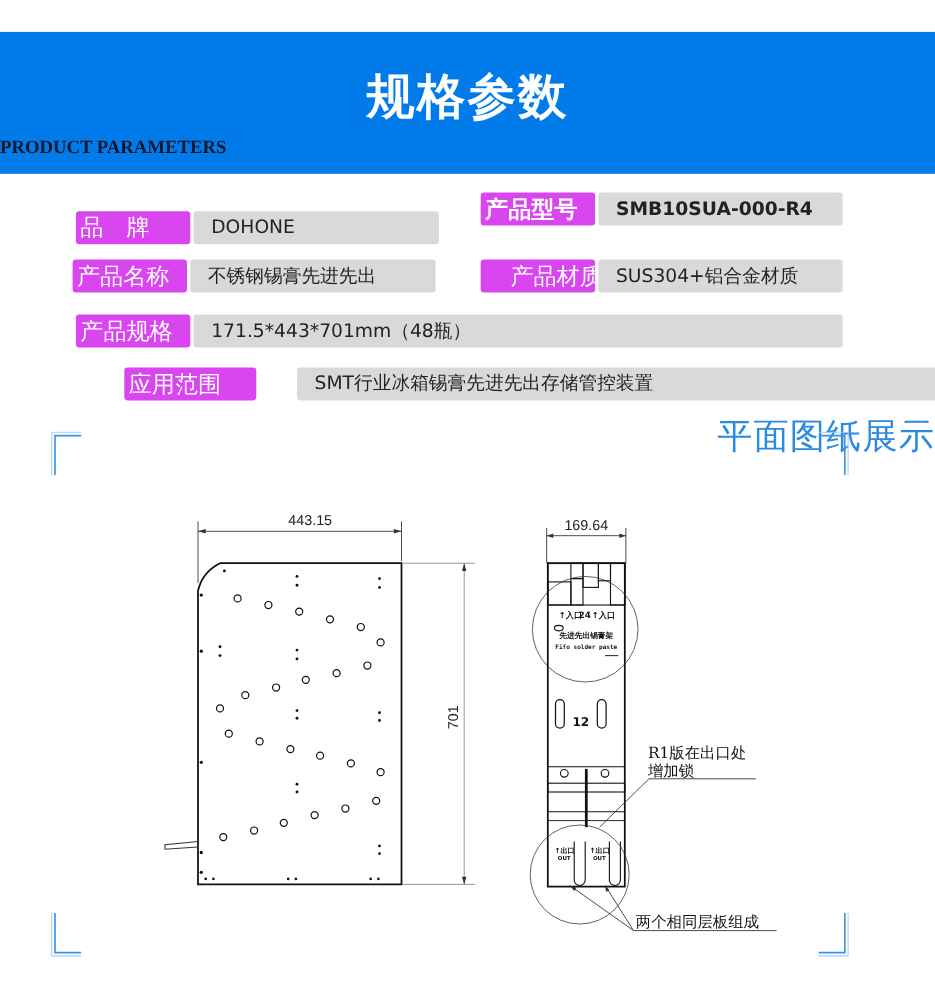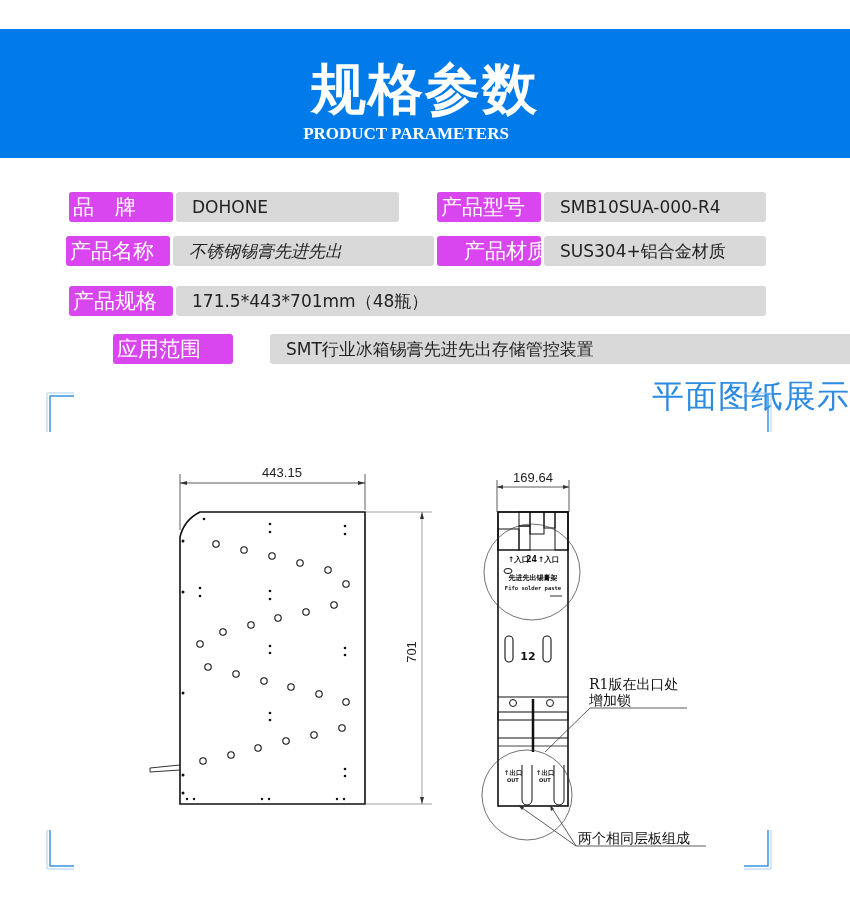--- a/index.html
+++ b/index.html
@@ -1,19 +1,19 @@
 <!DOCTYPE html>
 <html><head>
 <meta charset="utf-8">
 <style>
   html, body { margin:0; padding:0; background:#ffffff; }
   body { width:850px; height:913px; position:relative; overflow:hidden; font-family:"DejaVu Sans", sans-serif; }
   .banner { position:absolute; left:0; top:29px; width:850px; height:129px; background:#017bea; }
-  .banner-title { position:absolute; left:0; width:850px; top:30px; text-align:center; color:#fff; font-family:"DejaVu Serif", serif; font-weight:bold; font-size:55px; letter-spacing:2px; line-height:60px; }
-  .banner-sub { position:absolute; left:0; width:812px; top:94px; text-align:center; color:#ffffff; font-family:"Liberation Serif", serif; font-weight:bold; font-size:17px; line-height:22px; }
+  .banner-title { position:absolute; left:0; width:850px; top:30px; text-align:center; color:#fff; font-family:"DejaVu Serif", serif; font-weight:bold; font-size:44px; letter-spacing:2px; line-height:60px; }
+  .banner-sub { position:absolute; left:0; width:812px; top:94px; text-align:left; color:#0f172a; font-family:"Liberation Serif", serif; font-weight:bold; font-size:17px; line-height:22px; }
 
   .row { position:absolute; height:30px; display:flex; align-items:stretch; }
   .label { background:#d946ef; color:#fff; font-size:21px; line-height:30px; height:30px; padding:0 4px; border-radius:3px; white-space:nowrap; box-sizing:border-box; text-align:justify; }
   .value { background:#d9d9d9; color:#222; font-size:17px; line-height:30px; height:30px; padding:0 16px; border-radius:3px; margin-left:3px; box-sizing:border-box; white-space:nowrap; overflow:hidden; }
 
   .section-title { position:absolute; left:0; width:850px; top:376px; text-align:right; color:#2b8ae2; font-size:32px; line-height:40px; letter-spacing:1px; }
   .corner { position:absolute; width:30px; height:40px; }
 
   .drawing { position:absolute; left:0; top:440px; width:850px; height:420px; }
   .dim-text { font-family:"Liberation Sans Narrow","Liberation Sans", sans-serif; font-size:13px; fill:#222; }
@@ -24,28 +24,28 @@
 
 <div class="banner">
   <div class="banner-title">规格参数</div>
   <div class="banner-sub">PRODUCT PARAMETERS</div>
 </div>
 
 <div class="row" style="left:69px; top:192px;">
   <div class="label" style="width:104px;">品　牌</div>
   <div class="value" style="width:223px;">DOHONE</div>
 </div>
-<div class="row" style="left:437px; top:192px;">
+<div class="row" style="left:437px; top:175px;font-weight:bold;">
   <div class="label" style="width:104px;">产品型号</div>
   <div class="value" style="width:222px;">SMB10SUA-000-R4</div>
 </div>
 
 <div class="row" style="left:66px; top:236px;">
   <div class="label" style="width:104px;">产品名称</div>
-  <div class="value" style="width:261px;font-style:italic;">不锈钢锡膏先进先出</div>
+  <div class="value" style="width:223px;">不锈钢锡膏先进先出</div>
 </div>
 <div class="row" style="left:437px; top:236px;">
   <div class="label" style="width:104px;padding-left:27px;">产品材质</div>
   <div class="value" style="width:222px;">SUS304+铝合金材质</div>
 </div>
 
 <div class="row" style="left:69px; top:286px;">
   <div class="label" style="width:104px;">产品规格</div>
   <div class="value" style="width:590px;">171.5*443*701mm（48瓶）</div>
 </div>

